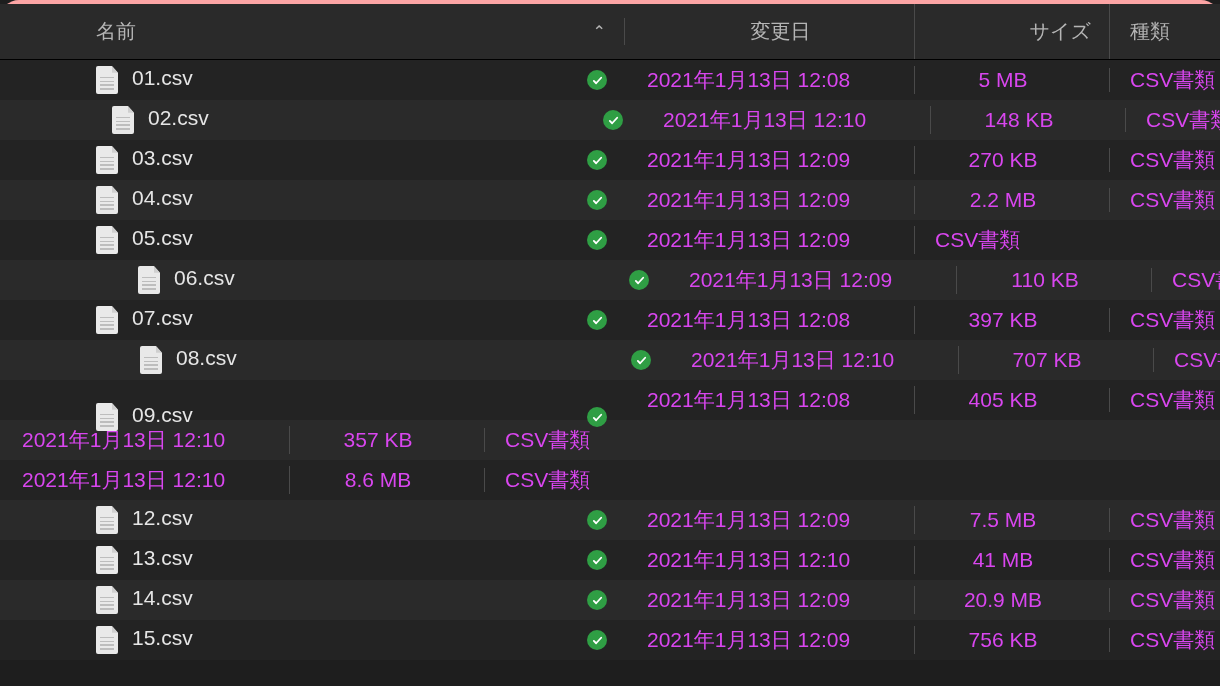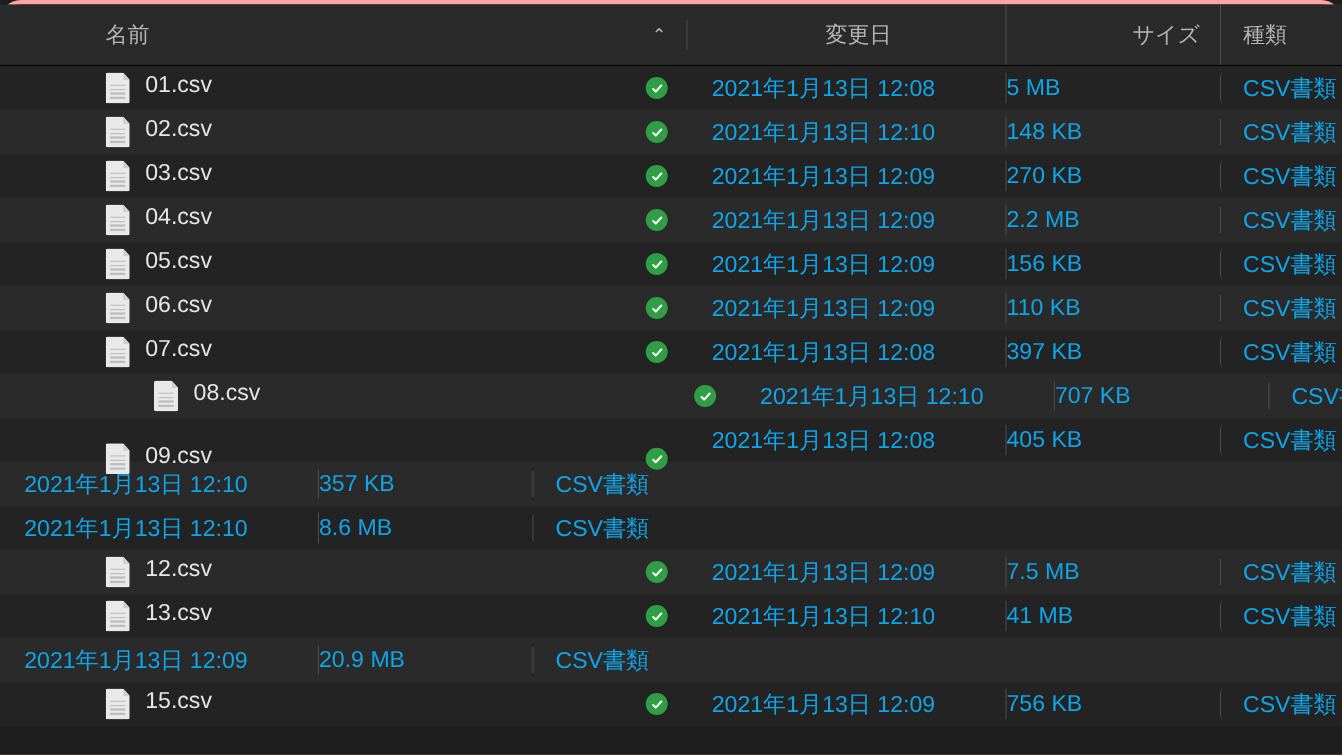--- a/index.html
+++ b/index.html
@@ -100,22 +100,22 @@
     transform: translateY(-50%);
     width: 20px; height: 20px;
     border-radius: 50%;
     background: #2f9e44;
     display: flex;
     align-items: center;
     justify-content: center;
   }
   .sync-badge svg { width: 11px; height: 11px; display:block; }
 
-  .date-val, .size-val, .kind-val { color: #0ea5e9; }
-  .size-val { display:block; text-align:left; width:100%; }
+  .date-val, .size-val, .kind-val { color: #d946ef; }
+  .size-val { display:block; text-align:center; width:100%; }
 </style>
 </head>
 <body>
 
 <div class="finder">
 
   <div class="header">
     <div class="col-name col-name-header">
       <span>名前</span>
       <span class="sort-caret">⌃</span>
@@ -149,21 +149,21 @@
             </svg>
           </span>
         </div>
         <div class="col-date"><span class="date-val">2021年1月13日 12:08</span></div>
         <div class="col-size">
           <span class="size-val">5 MB</span>
         </div>
         <div class="col-kind"><span class="kind-val">CSV書類</span></div>
       </div>
       <div class="row alt">
-        <div class="col-name" style="position: relative;">
+        <div class="col-name" style="position: relative; margin-left: 16px;">
           <span class="file-icon">
             <span class="page"></span>
             <span class="fold"></span>
             <span class="line l1"></span>
             <span class="line l2"></span>
             <span class="line l3"></span>
             <span class="line l4"></span>
           </span>
           <span class="filename">02.csv</span>
           <span class="sync-badge">
@@ -235,27 +235,24 @@
             <span class="line l4"></span>
           </span>
           <span class="filename">05.csv</span>
           <span class="sync-badge">
             <svg viewBox="0 0 24 24" fill="none" stroke="#fff" stroke-width="4" stroke-linecap="round" stroke-linejoin="round">
               <polyline points="4 13 9 18 20 6"></polyline>
             </svg>
           </span>
         </div>
         <div class="col-date"><span class="date-val">2021年1月13日 12:09</span></div>
-        <div class="col-size">
-          <span class="size-val">156 KB</span>
-        </div>
-        <div class="col-kind"><span class="kind-val">CSV書類</span></div>
-      </div>
-      <div class="row alt">
-        <div class="col-name" style="position: relative;">
+        <div class="col-kind"><span class="kind-val">CSV書類</span></div>
+      </div>
+      <div class="row alt">
+        <div class="col-name" style="position: relative; margin-left: 42px;">
           <span class="file-icon">
             <span class="page"></span>
             <span class="fold"></span>
             <span class="line l1"></span>
             <span class="line l2"></span>
             <span class="line l3"></span>
             <span class="line l4"></span>
           </span>
           <span class="filename">06.csv</span>
           <span class="sync-badge">
@@ -393,20 +390,36 @@
             </svg>
           </span>
         </div>
         <div class="col-date"><span class="date-val">2021年1月13日 12:10</span></div>
         <div class="col-size">
           <span class="size-val">41 MB</span>
         </div>
         <div class="col-kind"><span class="kind-val">CSV書類</span></div>
       </div>
       <div class="row alt">
+        <div class="col-name" style="position: relative;">
+          <span class="file-icon">
+            <span class="page"></span>
+            <span class="fold"></span>
+            <span class="line l1"></span>
+            <span class="line l2"></span>
+            <span class="line l3"></span>
+            <span class="line l4"></span>
+          </span>
+          <span class="filename">14.csv</span>
+          <span class="sync-badge">
+            <svg viewBox="0 0 24 24" fill="none" stroke="#fff" stroke-width="4" stroke-linecap="round" stroke-linejoin="round">
+              <polyline points="4 13 9 18 20 6"></polyline>
+            </svg>
+          </span>
+        </div>
         <div class="col-date"><span class="date-val">2021年1月13日 12:09</span></div>
         <div class="col-size">
           <span class="size-val">20.9 MB</span>
         </div>
         <div class="col-kind"><span class="kind-val">CSV書類</span></div>
       </div>
       <div class="row">
         <div class="col-name" style="position: relative;">
           <span class="file-icon">
             <span class="page"></span>

